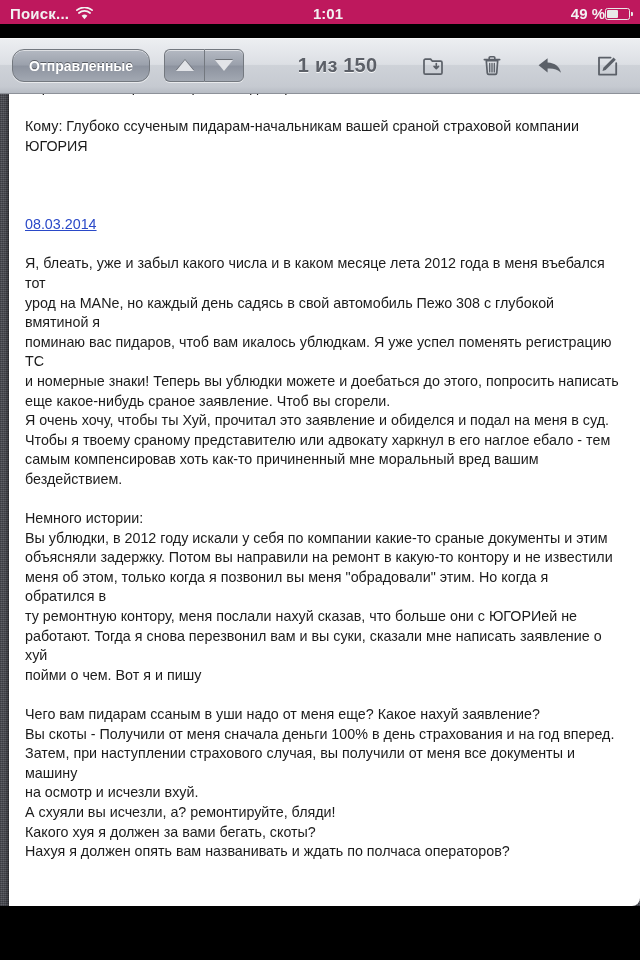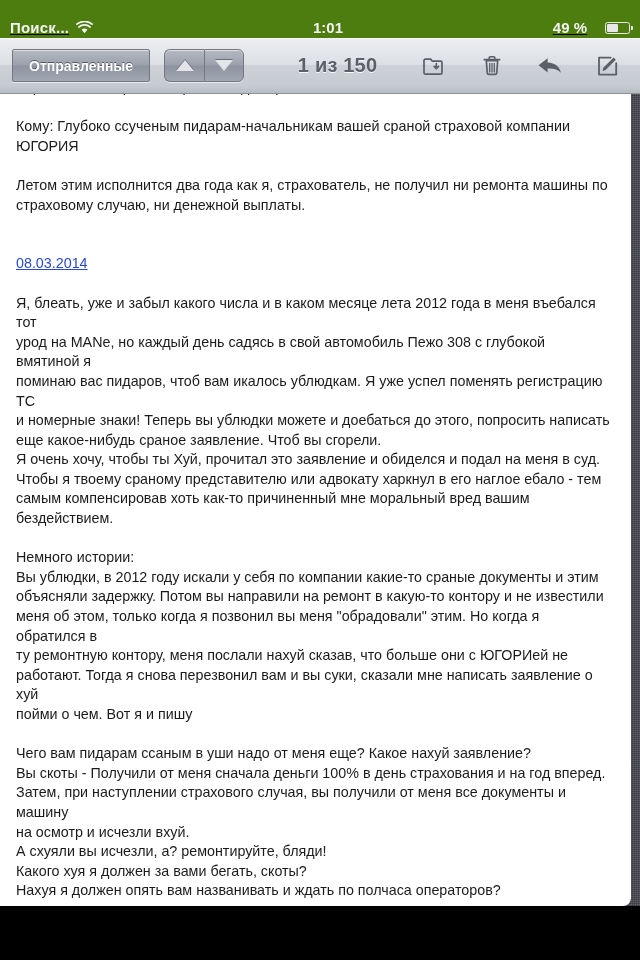--- a/index.html
+++ b/index.html
@@ -20,27 +20,26 @@
     height: 960px;
     background: #000;
     overflow: hidden;
   }
 
   
   .status-bar {
     position: absolute;
     top: 0; left: 0;
     width: 640px;
-    height: 38px;
-    background: #4d7c0f;
+    height: 24px;
+    background: #be185d;
     display: flex;
     align-items: flex-end;
     box-sizing: border-box;
     padding: 0 10px 2px 10px;
-    text-decoration: underline;
   }
   .status-left {
     display: flex;
     align-items: center;
     gap: 7px;
     flex: 0 0 auto;
   }
   .status-carrier {
     color: #f2f2f2;
     font-size: 15px;
@@ -55,21 +54,21 @@
     text-align: center;
     color: #f2f2f2;
     font-size: 15px;
     font-weight: bold;
     pointer-events: none;
   }
   .status-right {
     margin-left: auto;
     display: flex;
     align-items: center;
-    gap: 18px;
+    gap: 0;
     flex: 0 0 auto;
     position: relative;
     z-index: 2;
   }
   .battery-pct {
     color: #f2f2f2;
     font-size: 15px;
     font-weight: bold;
   }
   .battery {
@@ -110,21 +109,21 @@
     border-bottom: 1px solid #8d9199;
     display: flex;
     align-items: center;
     padding: 0 12px;
     z-index: 30;
   }
 
   .btn-bevel {
     background: linear-gradient(to bottom, #b4b9c2 0%, #9ba1ac 48%, #8d939f 52%, #a2a8b2 100%);
     border: 1px solid #73787f;
-    border-radius: 2px;
+    border-radius: 12px;
     box-shadow: inset 0 1px 0 rgba(255,255,255,.55), 0 1px 0 rgba(255,255,255,.6);
     box-sizing: border-box;
   }
 
   .back-button {
     height: 33px;
     padding: 0 16px;
     display: flex;
     align-items: center;
     justify-content: center;
@@ -195,21 +194,21 @@
     background-color: #4e5058;
     background-image:
       repeating-linear-gradient(0deg, rgba(0,0,0,.16) 0px, rgba(0,0,0,.16) 1px, rgba(255,255,255,.05) 1px, rgba(255,255,255,.05) 2px),
       repeating-linear-gradient(90deg, rgba(0,0,0,.12) 0px, rgba(0,0,0,.12) 1px, rgba(255,255,255,.04) 1px, rgba(255,255,255,.04) 2px);
     z-index: 5;
   }
 
   .message-sheet {
     position: absolute;
     top: 94px;
-    left: 0;
+    left: 9px;
     width: 631px;
     height: 812px;
     background: #ffffff;
     border-radius: 0 0 8px 0;
     box-shadow: -2px 0 3px rgba(0,0,0,.35);
     overflow: hidden;
     z-index: 10;
   }
 
   .message-body {
@@ -353,22 +352,20 @@
   <div class="message-sheet">
     <div class="message-body">
 
       <div class="hdr-line">Страхователь Протов Сергей Владимирович</div>
       <div class="spacer"></div>
 
       <p class="para">Кому: Глубоко ссученым пидарам-начальникам вашей сраной страховой компании
 ЮГОРИЯ</p>
       <div class="spacer"></div>
 
-      <p class="para">Летом этим исполнится два года как я, страхователь, не получил ни ремонта машины по
-страховому случаю, ни денежной выплаты.</p>
       <div class="spacer"></div>
 
       <div class="spacer"></div>
 
       <p class="para"><span class="datelink">08.03.2014</span></p>
       <div class="spacer"></div>
 
       <p class="para">Я, блеать, уже и забыл какого числа и в каком месяце лета 2012 года в меня въебался тот
 урод на MANe, но каждый день садясь в свой автомобиль Пежо 308 с глубокой вмятиной я
 поминаю вас пидаров, чтоб вам икалось ублюдкам. Я уже успел поменять регистрацию ТС

